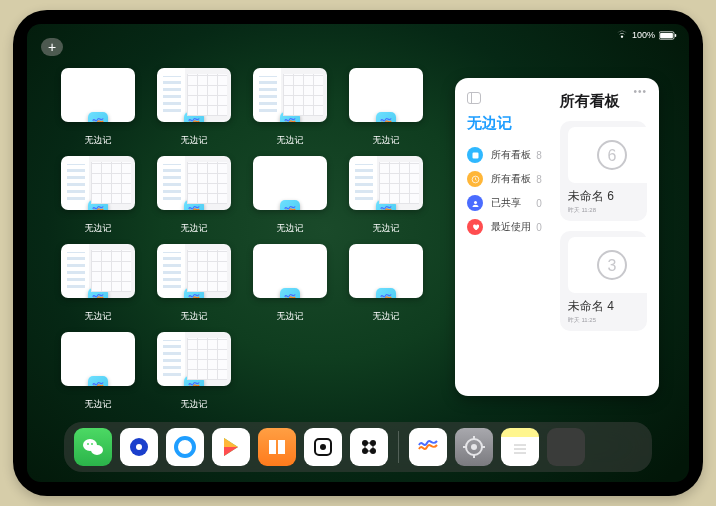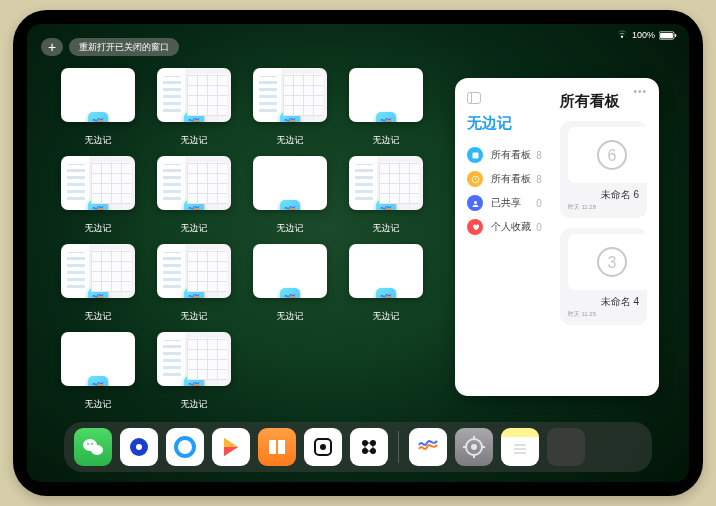--- a/index.html
+++ b/index.html
@@ -219,21 +219,21 @@
     width: 88px;
     height: 56px;
     background: #fff;
     border-radius: 7px;
     margin: 0 auto 5px auto;
     display: flex;
     align-items: center;
     justify-content: center;
   }
   .board-preview svg { width: 40px; height: 40px; }
-  .board-name { font-size: 10px; color: #333; font-weight: 500; text-align: right; }
+  .board-name { font-size: 12px; color: #333; font-weight: 500; }
   .board-time { font-size: 6px; color: #a0a0a6; margin-top: 1px; }
   .dock {
     position: absolute;
     bottom: 10px;
     left: 50%;
     transform: translateX(-50%);
     height: 50px;
     width: 588px;
     background: rgba(60,64,60,0.55);
     backdrop-filter: blur(20px);
@@ -285,21 +285,20 @@
       <span>100%</span>
       <svg width="18" height="9" viewBox="0 0 24 12">
           <rect x="0" y="1" width="20" height="10" rx="2" fill="none" stroke="#fff" stroke-width="1"></rect>
           <rect x="1.5" y="2.5" width="17" height="7" rx="1" fill="#fff"></rect>
           <rect x="21" y="4" width="2" height="4" rx="1" fill="#fff"></rect>
         </svg>
     </div>
 
     <div class="top-controls">
       <div class="plus-btn">+</div>
-      <div class="reopen-pill">重新打开已关闭的窗口</div>
     </div>
 
     <div class="app-switcher">
       <div class="window-grid" id="window-grid">
           <div class="window-card">
             <div class="thumb blank">
               <div class="app-icon">
                 <svg viewBox="0 0 24 24">
                   <path d="M3 14c3-6 5 4 8-2s5 4 10-2" fill="none" stroke="#ff7b1c" stroke-width="2"></path>
                   <path d="M3 10c3-6 5 4 8-2s5 4 10-2" fill="none" stroke="#4a6cff" stroke-width="2"></path>
@@ -487,21 +486,21 @@
                 </div>
     <span>已共享</span>
     <span class="sb-count">0</span>
               </div>
               <div class="sb-item">
                 <div class="sb-ic" style="background:#ff4d4f">
                   <svg viewBox="0 0 24 24">
                     <path d="M12 21s-8-5-8-12a5 5 0 0110-2 5 5 0 0110 2c0 7-8 12-8 12z" transform="scale(0.8) translate(3,2)"></path>
                   </svg>
                 </div>
-    <span>个人收藏</span>
+    <span>最近使用</span>
     <span class="sb-count">0</span>
               </div>
             </div>
         </div>
         <div class="panel-right">
           <div class="panel-title black">所有看板</div>
           <div id="boards-list">
               <div class="board-card">
     <div class="board-preview">
       <svg viewBox="0 0 40 40">

